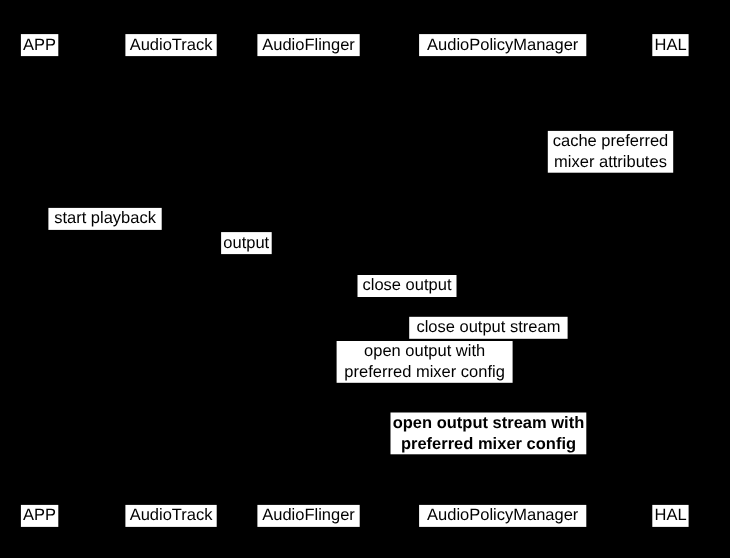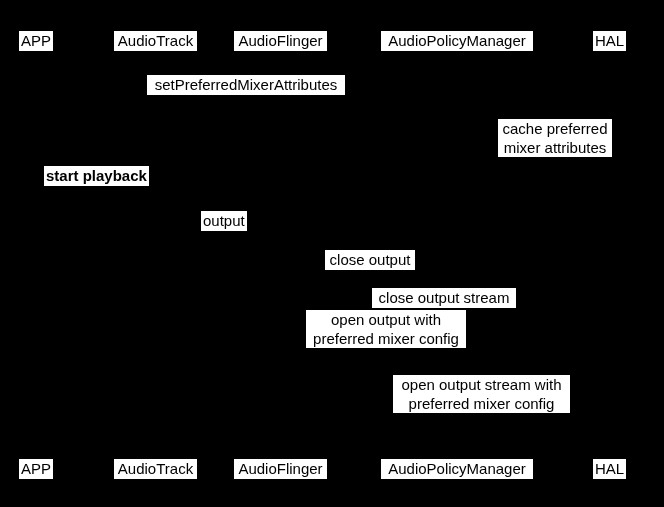--- a/index.html
+++ b/index.html
@@ -41,39 +41,38 @@
   .p-hal-t   { left: 593px; top: 31px; min-width: 32px; }
   
   .p-app-b   { left: 19px;  top: 459px; min-width: 31px; }
   .p-at-b    { left: 114px; top: 459px; min-width: 83px; }
   .p-af-b    { left: 234px; top: 459px; min-width: 93px; }
   .p-apm-b   { left: 381px; top: 459px; min-width: 152px; }
   .p-hal-b   { left: 593px; top: 459px; min-width: 32px; }
   
   .m-setpref { left: 147px; top: 75px;  min-width: 198px; }
   .m-cache   { left: 482px; top: 119px; min-width: 114px; }
-  .m-startpb { left: 44px;  top: 166px; min-width: 103px; font-weight: bold; }
+  .m-startpb { left: 44px;  top: 189px; min-width: 103px; }
   .m-start   { left: 201px; top: 211px; min-width: 34px; }
   .m-closeo  { left: 325px; top: 250px; min-width: 90px; }
   .m-closeos { left: 372px; top: 288px; min-width: 144px; }
   .m-openo   { left: 290px; top: 310px; min-width: 160px; }
-  .m-openos  { left: 377px; top: 375px; min-width: 177px; }
+  .m-openos  { left: 339px; top: 375px; min-width: 177px; font-weight: bold; }
 </style>
 </head>
 <body>
 
 <div id="diagram">
 
   <div class="lbl p-app-t">APP</div>
   <div class="lbl p-at-t">AudioTrack</div>
   <div class="lbl p-af-t">AudioFlinger</div>
   <div class="lbl p-apm-t">AudioPolicyManager</div>
   <div class="lbl p-hal-t">HAL</div>
 
-  <div class="lbl m-setpref">setPreferredMixerAttributes</div>
   <div class="lbl m-cache two">cache preferred
 mixer attributes</div>
   <div class="lbl m-startpb">start playback</div>
   <div class="lbl m-start">output</div>
   <div class="lbl m-closeos">close output stream</div>
   <div class="lbl m-closeo">close output</div>
   <div class="lbl m-openo two">open output with
 preferred mixer config</div>
   <div class="lbl m-openos two">open output stream with
 preferred mixer config</div>

